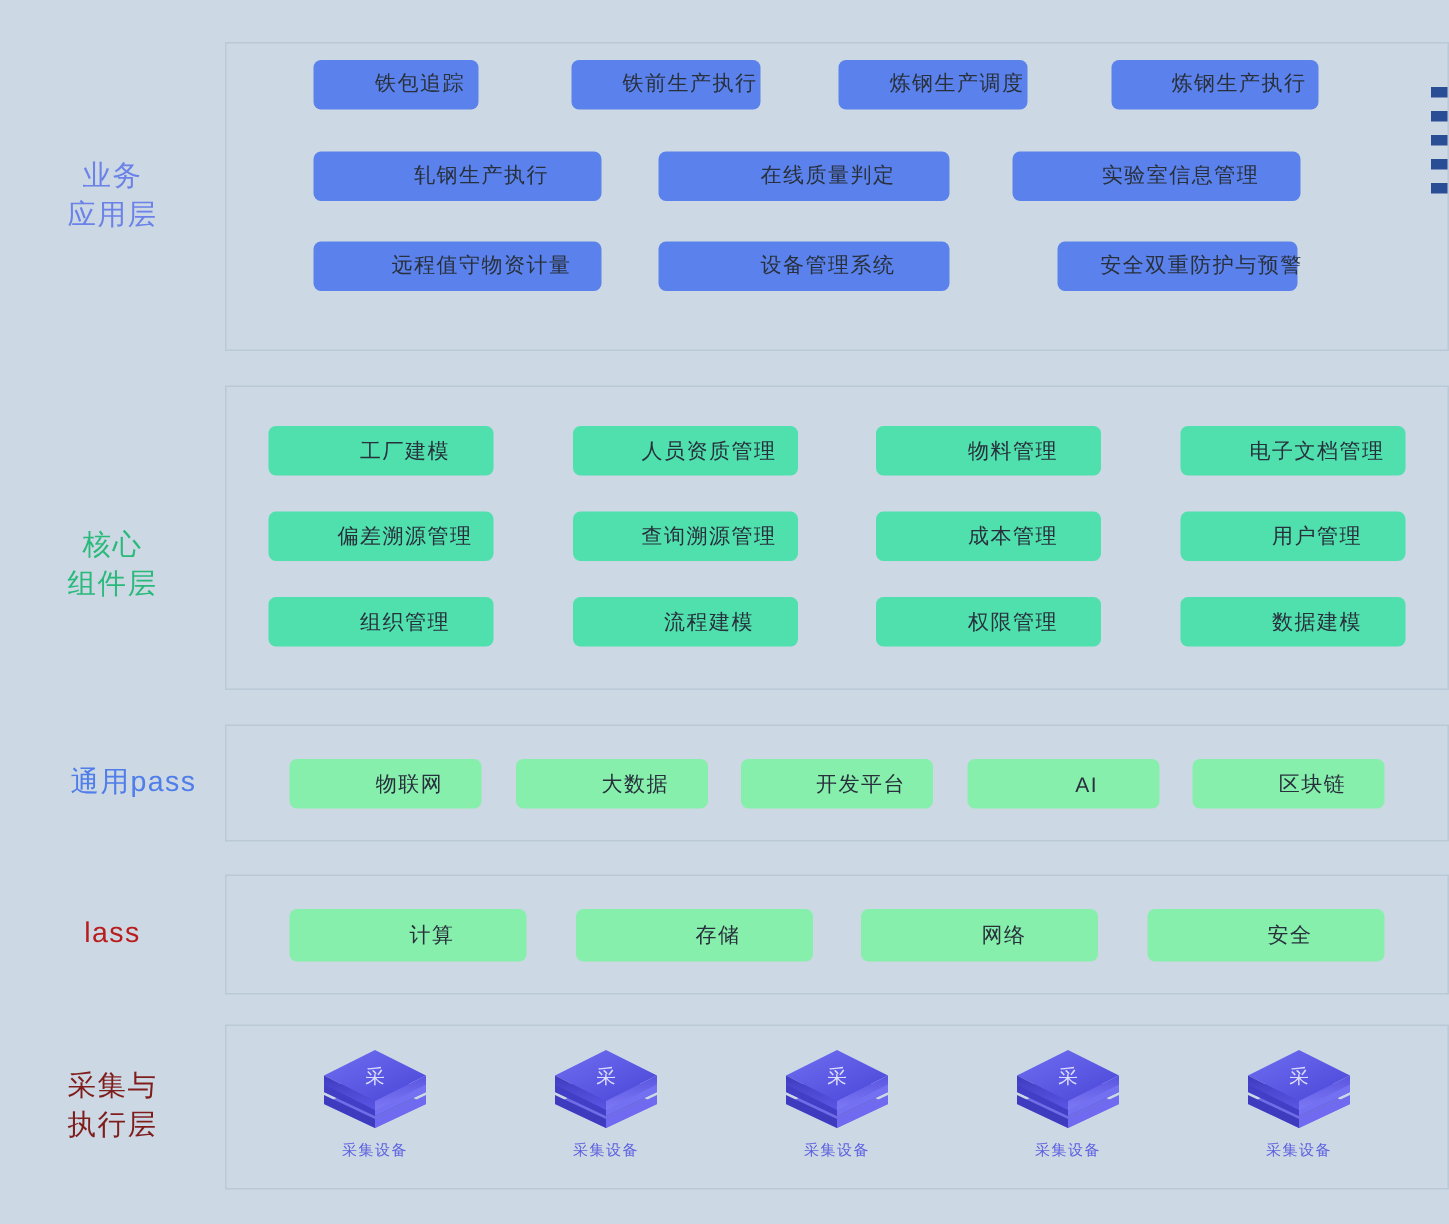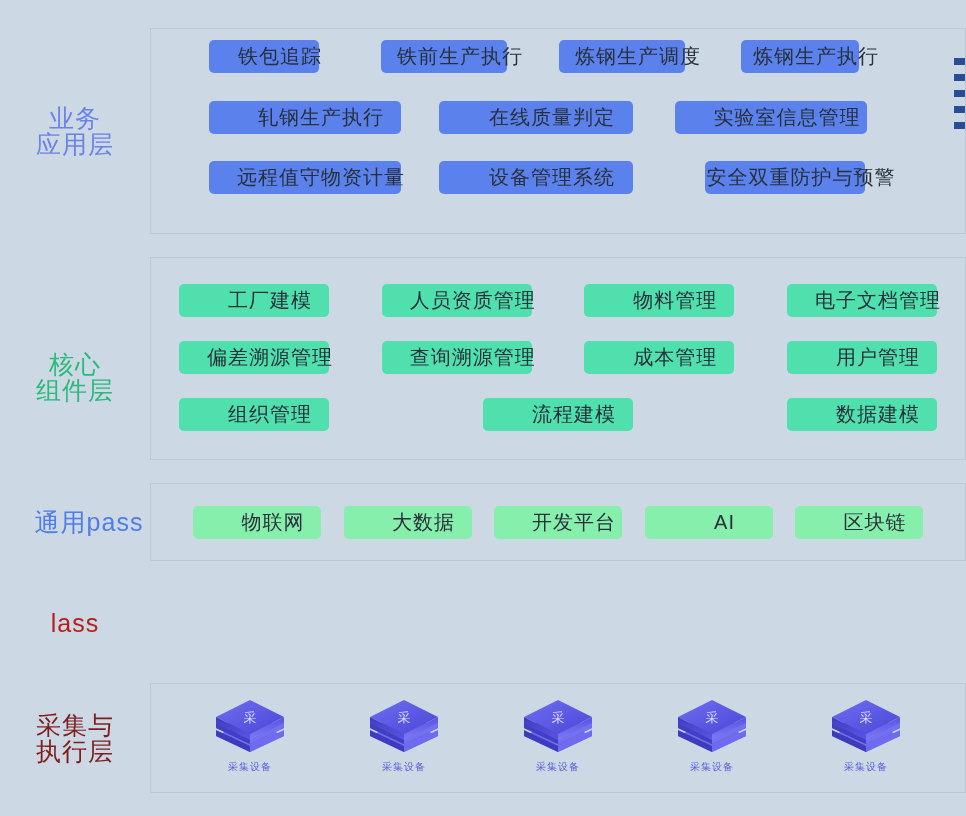--- a/index.html
+++ b/index.html
@@ -19,21 +19,21 @@
   
   .layer-row {
     position: absolute;
     display: flex;
     align-items: center;
   }
   .layer-label {
     width: 150px;
     flex: 0 0 150px;
     text-align: center;
-    font-size: 25px;
+    font-size: 19px;
     line-height: 26px;
     letter-spacing: 1px;
     white-space: pre-line;
     user-select: none;
   }
   .layer-label.biz     { color: #6b83e8; }
   .layer-label.core    { color: #29ba7b; margin-top: 37px; }
   .layer-label.paas    { color: #4f7de9; padding-left: 28px; }
   .layer-label.iaas    { color: #b91c1c; }
   .layer-label.collect { color: #7f1d1d; }
@@ -44,21 +44,21 @@
     background: transparent;
     position: relative;
   }
 
   
   .chip {
     border-radius: 5px;
     display: flex;
     align-items: center;
     justify-content: center;
-    font-size: 20px;
+    font-size: 14px;
     color: #28303c;
     letter-spacing: 1px;
     white-space: nowrap;
     height: 33px;
     cursor: pointer;
     padding-left: 32px;
   }
   .chip.blue  { background: #5b82ec; }
   .chip.green { background: #4fe0ad; }
   .chip.cyan  { background: #86efac; }
@@ -167,21 +167,21 @@
 
   <div class="layer-row" id="biz-row">
     <div class="layer-label biz">业务
 应用层</div>
     <div class="layer-box" id="biz-box">
 
       <div class="biz-rowline" id="biz-r0">
         <div class="chip blue" style="position:absolute;left:58px;width:110px;">铁包追踪</div>
         <div class="chip blue" style="position:absolute;left:230px;width:126px;">铁前生产执行</div>
         <div class="chip blue" style="position:absolute;left:408px;width:126px;">炼钢生产调度</div>
-        <div class="chip blue" style="position:absolute;left:590px;width:118px;">炼钢生产执行</div>
+        <div class="chip blue" style="position:absolute;left:590px;width:138px;">炼钢生产执行</div>
       </div>
 
       <div class="biz-rowline" id="biz-r1">
         <div class="chip blue" style="position:absolute;left:58px;width:192px;">轧钢生产执行</div>
         <div class="chip blue" style="position:absolute;left:288px;width:194px;">在线质量判定</div>
         <div class="chip blue" style="position:absolute;left:524px;width:192px;">实验室信息管理</div>
       </div>
 
       <div class="biz-rowline" id="biz-r2">
         <div class="chip blue" style="position:absolute;left:58px;width:192px;">远程值守物资计量</div>
@@ -207,20 +207,21 @@
       <div class="core-rowline" id="core-r1">
         <div class="chip green">偏差溯源管理</div>
         <div class="chip green">查询溯源管理</div>
         <div class="chip green">成本管理</div>
         <div class="chip green">用户管理</div>
       </div>
 
       <div class="core-rowline" id="core-r2">
         <div class="chip green">组织管理</div>
         <div class="chip green">流程建模</div>
+        <div class="chip green">权限管理</div>
         <div class="chip green">数据建模</div>
       </div>
 
     </div>
   </div>
 
   <div class="layer-row" id="paas-row">
     <div class="layer-label paas">通用pass</div>
     <div class="layer-box" id="paas-box">
       <div id="paas-inner">
@@ -228,20 +229,28 @@
         <div class="chip cyan">大数据</div>
         <div class="chip cyan">开发平台</div>
         <div class="chip cyan">AI</div>
         <div class="chip cyan">区块链</div>
       </div>
     </div>
   </div>
 
   <div class="layer-row" id="iaas-row">
     <div class="layer-label iaas">lass</div>
+    <div class="layer-box" id="iaas-box">
+      <div id="iaas-inner">
+        <div class="chip cyan">计算</div>
+        <div class="chip cyan">存储</div>
+        <div class="chip cyan">网络</div>
+        <div class="chip cyan">安全</div>
+      </div>
+    </div>
   </div>
 
   <div class="layer-row" id="collect-row">
     <div class="layer-label collect">采集与
 执行层</div>
     <div class="layer-box" id="collect-box">
       <div id="collect-inner">
 
         <div class="device">
           <span class="device-icon">

